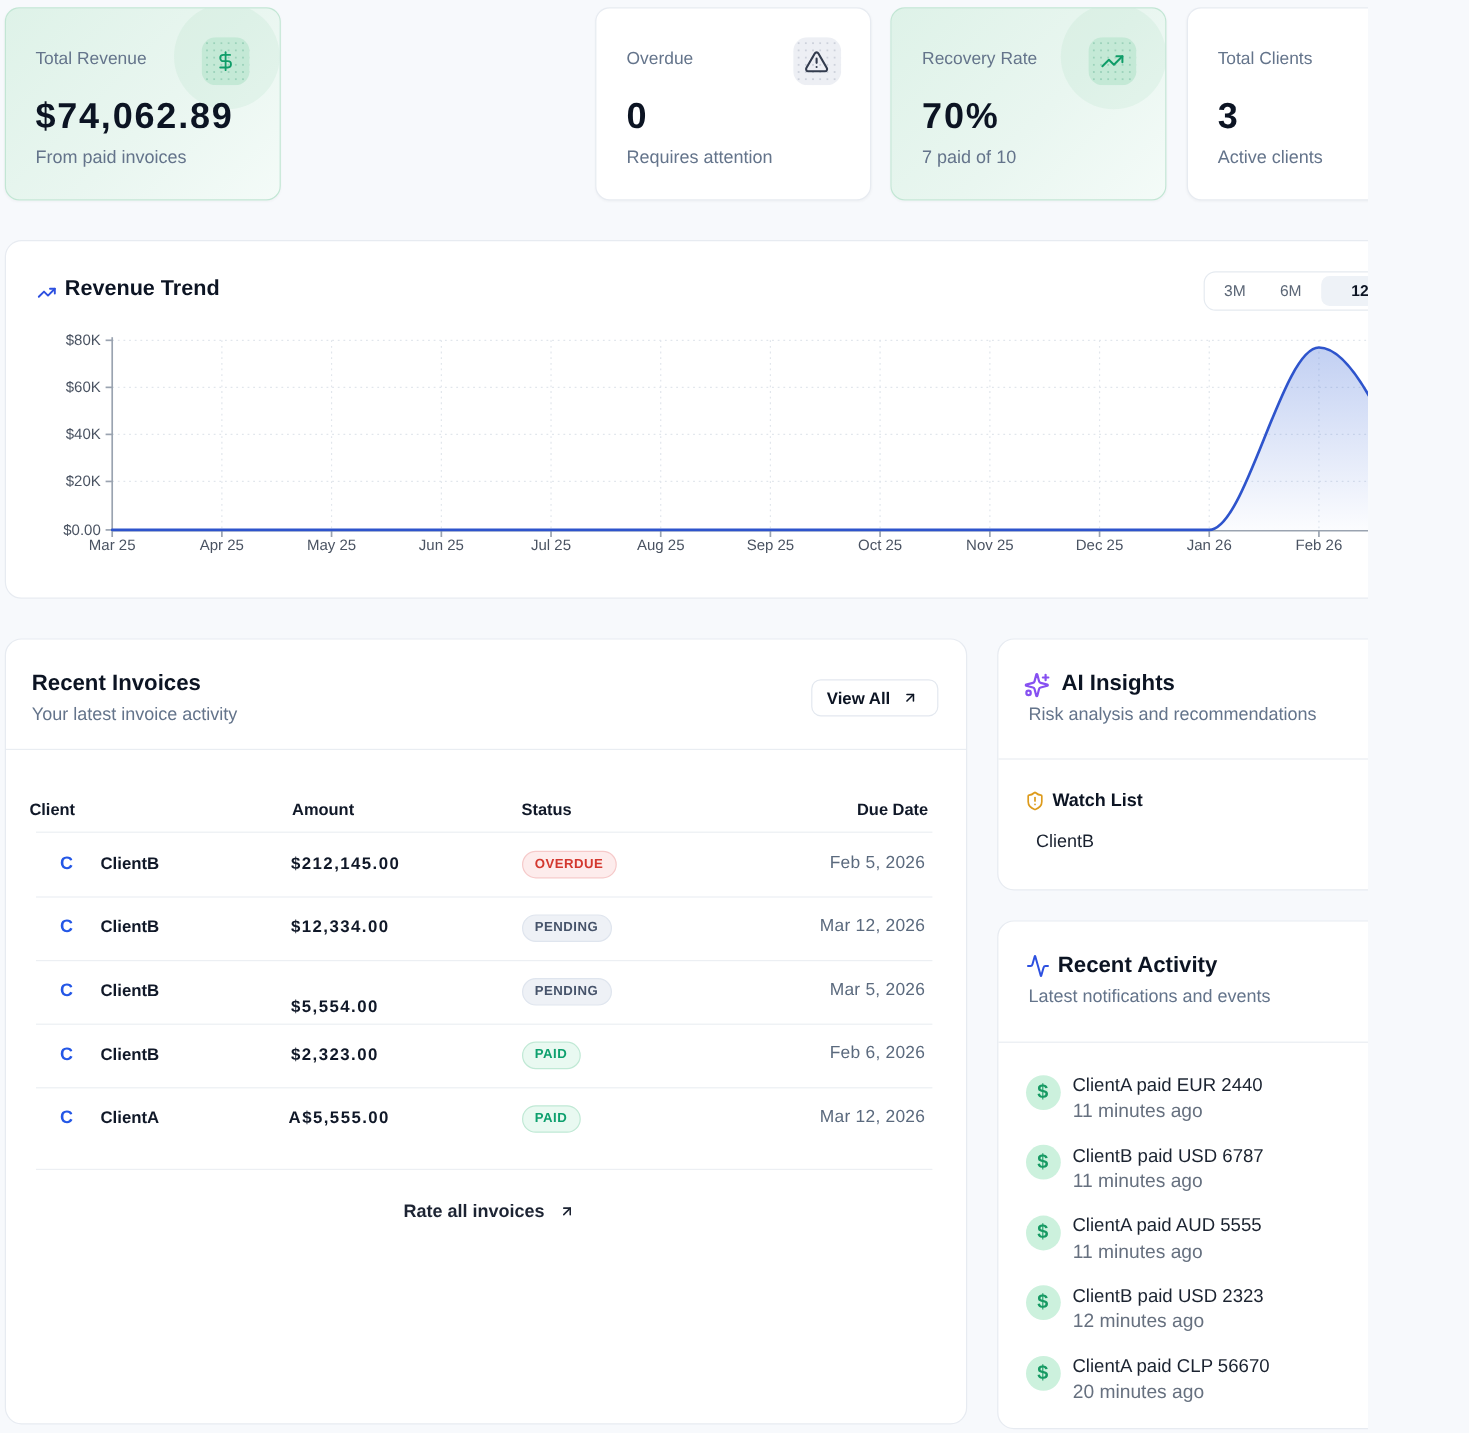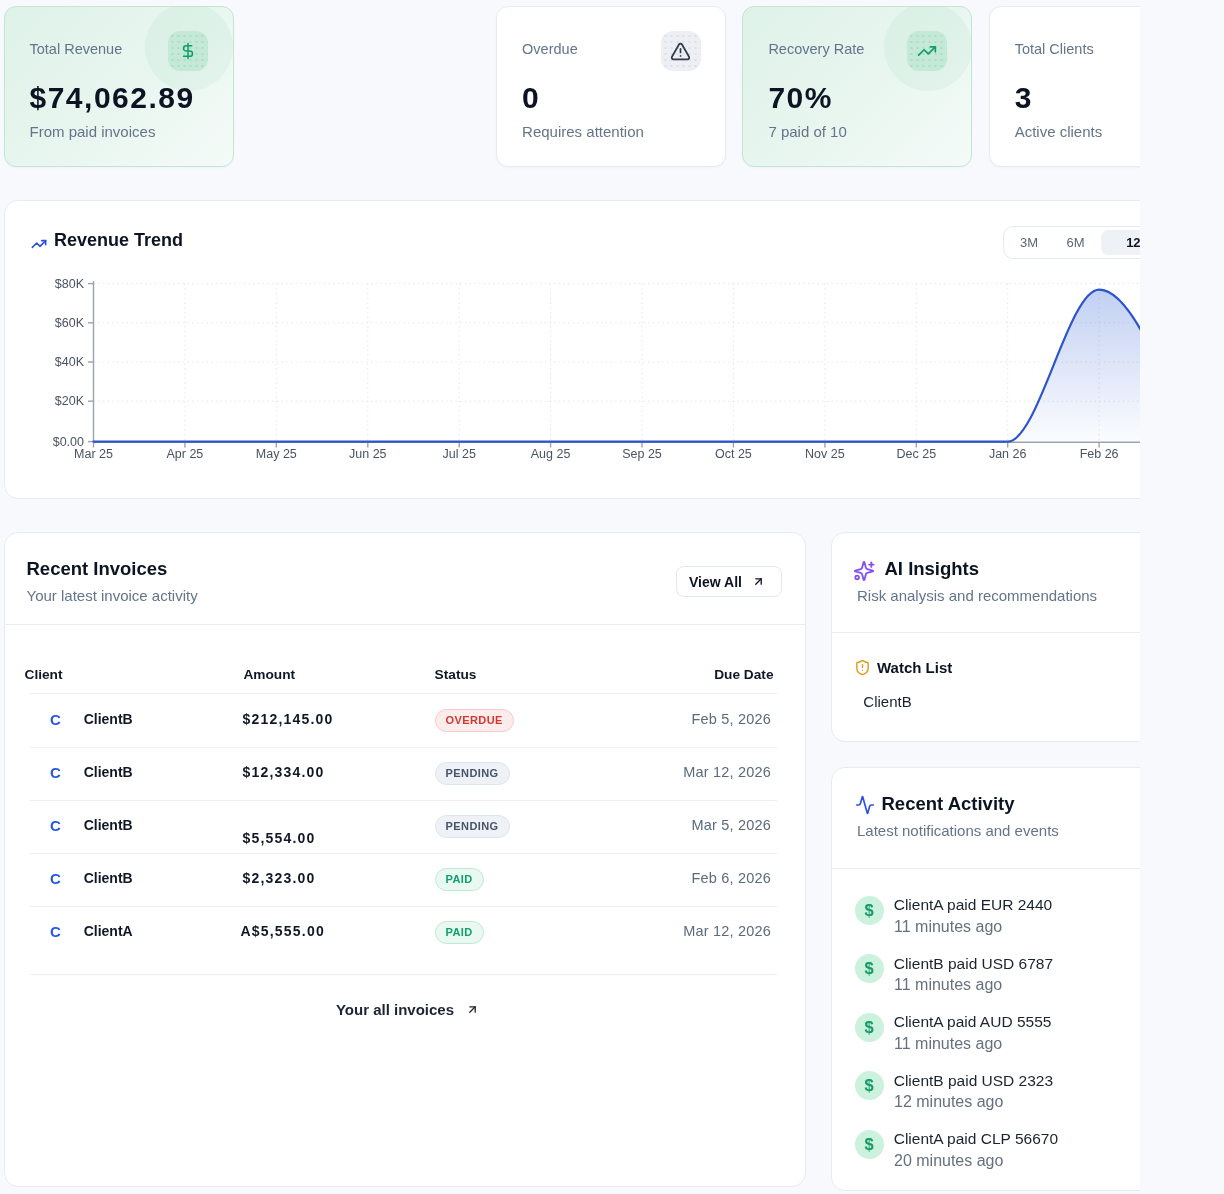--- a/index.html
+++ b/index.html
@@ -254,21 +254,21 @@
     <div class="rowline" style="top:373.4px;"></div>
 
     <div class="cell cavatar" style="left:45.5px; top:390.6px;">C</div>
     <div class="cell cname" style="left:79.2px; top:390.6px;">ClientA</div>
     <div class="cell camt" style="left:236px; top:390.6px;">A$5,555.00</div>
     <div class="abs" style="left:430.1px; top:388.6px;"><span class="badge b-paid">PAID</span></div>
     <div class="cell cdate" style="right:33.5px; top:390.6px;">Mar 12, 2026</div>
     <div class="rowline" style="top:441.7px;"></div>
 
     <div class="invfoot">
-        <span>Your all invoices</span>
+        <span>Rate all invoices</span>
       <svg width="13" height="13" viewBox="0 0 24 24" fill="none" stroke="#1d2433" stroke-width="2.4" stroke-linecap="round" stroke-linejoin="round" style="vertical-align:-1px;">
           <path d="M7 7h10v10"></path>
           <path d="M7 17 17 7"></path>
         </svg>
     </div>
   </div>
 
   <div class="card" id="aicard">
     <svg class="abs" style="left:21px;top:27px;" width="22" height="22" viewBox="0 0 24 24" fill="none" stroke="#8650f1" stroke-width="2" stroke-linecap="round" stroke-linejoin="round">
         <path d="M9.937 15.5A2 2 0 0 0 8.5 14.063l-6.135-1.582a.5.5 0 0 1 0-.962L8.5 9.936A2 2 0 0 0 9.937 8.5l1.582-6.135a.5.5 0 0 1 .963 0L14.063 8.5A2 2 0 0 0 15.5 9.937l6.135 1.581a.5.5 0 0 1 0 .964L15.5 14.063a2 2 0 0 0-1.437 1.437l-1.582 6.135a.5.5 0 0 1-.963 0z"></path>

